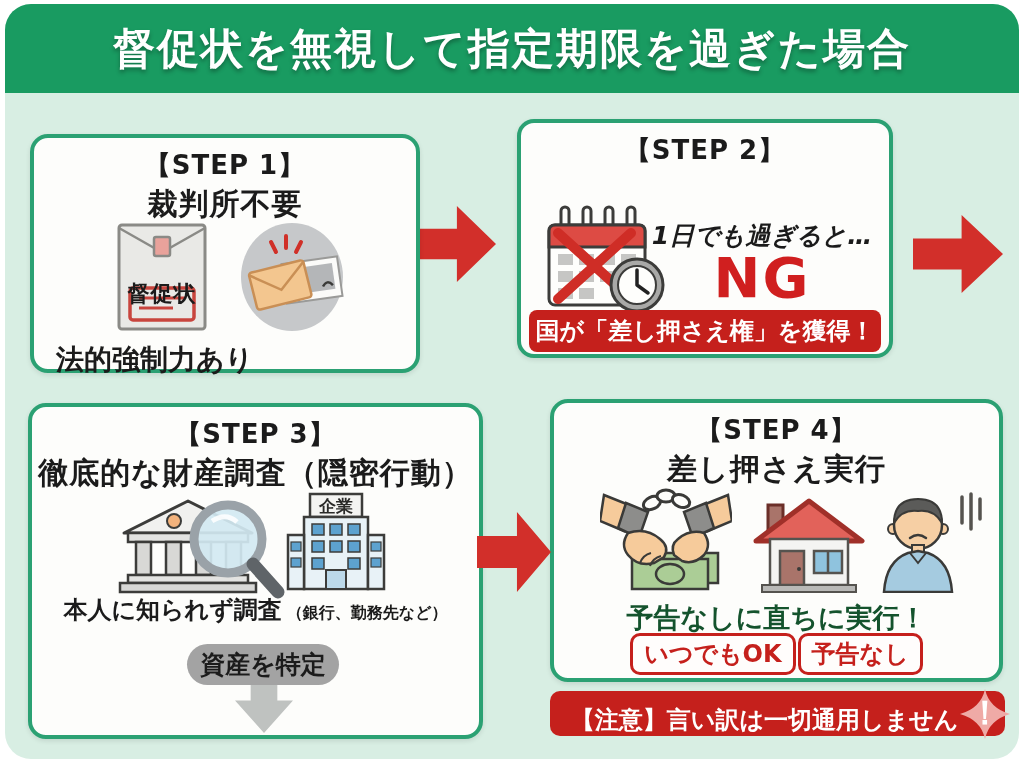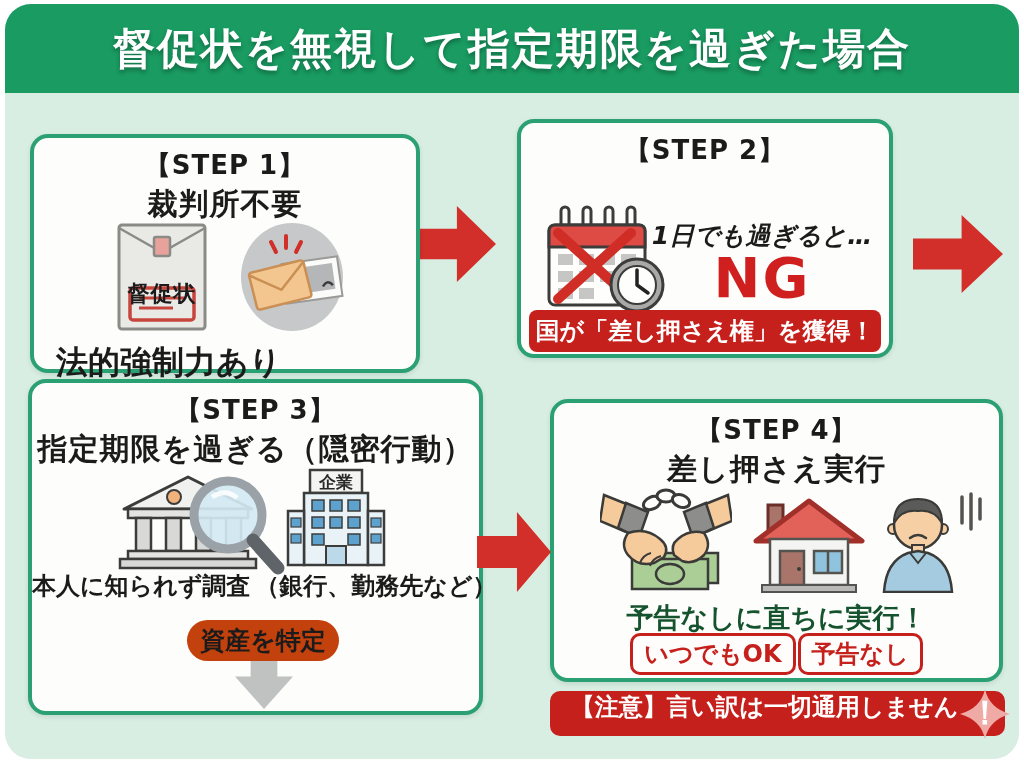--- a/index.html
+++ b/index.html
@@ -9,58 +9,58 @@
   
   #header{position:absolute;left:5px;right:5px;top:4px;height:89px;background:#199b61;
           border-radius:26px 26px 0 0;display:flex;align-items:center;justify-content:center;}
   #header .title{color:#ffffff;font-size:42px;font-weight:bold;letter-spacing:2px;
           text-shadow:0 3px 4px rgba(0,0,0,.3);white-space:nowrap;}
   
   .step-box{position:absolute;background:#fdfdfb;border:4px solid #2ba173;border-radius:18px;
           box-shadow:0 2px 5px rgba(0,0,0,.10);box-sizing:border-box;}
   #box1{left:30px;top:134px;width:390px;height:239px;}
   #box2{left:517px;top:119px;width:376px;height:239px;border-radius:17px;}
-  #box3{left:28px;top:379px;width:455px;height:336px;}
+  #box3{left:28px;top:403px;width:455px;height:336px;}
   #box4{left:550px;top:399px;width:453px;height:283px;}
   .step-label{text-align:center;font-weight:bold;font-size:26px;color:#1b1b1b;margin-top:10px;letter-spacing:1px;}
   .step-title{text-align:center;font-weight:bold;font-size:30px;color:#1b1b1b;margin-top:1px;letter-spacing:1px;}
   
   .flow-arrow{position:absolute;background:#d22f2a;
           clip-path:polygon(0 30%,54% 30%,54% 0,100% 50%,54% 100%,54% 70%,0 70%);}
   #arrow1{left:411px;top:206px;width:85px;height:76px;}
   #arrow2{left:913px;top:215px;width:90px;height:78px;}
   #arrow3{left:477px;top:512px;width:74px;height:80px;z-index:6;}
   
   .abs{position:absolute;}
   
   .env-text{position:absolute;left:0;top:32px;width:100%;text-align:center;
           font-size:22px;font-weight:bold;color:#1b1b1b;letter-spacing:1px;margin-top:25px;}
-  .note-text{position:absolute;font-weight:bold;color:#1b1b1b;font-size:32px;white-space:nowrap;}
+  .note-text{position:absolute;font-weight:bold;color:#1b1b1b;font-size:28px;white-space:nowrap;}
   
   #step2-caption{left:118px;top:96px;width:246px;text-align:center;font-size:25px;font-weight:bold;color:#1b1b1b;white-space:nowrap;font-style:italic;}
   #step2-ng{left:118px;top:122px;width:246px;text-align:center;font-size:56px;font-weight:bold;color:#d01f1f;letter-spacing:2px;}
   #step2-banner{left:8px;right:8px;top:187px;height:42px;background:#c5201c;border-radius:8px;
           display:flex;align-items:center;justify-content:center;color:#ffffff;
           font-size:24px;font-weight:bold;white-space:nowrap;}
   
   #step3-note{left:0;top:187px;width:100%;text-align:center;white-space:nowrap;}
   #step3-note .big{font-size:24px;font-weight:bold;color:#1b1b1b;}
-  #step3-note .small{font-size:24px;font-weight:bold;color:#1b1b1b;}
-  #step3-pill{left:155px;top:237px;width:152px;height:41px;background:#c2410c;border-radius:21px;
+  #step3-note .small{font-size:16px;font-weight:bold;color:#1b1b1b;}
+  #step3-pill{left:155px;top:237px;width:152px;height:41px;background:#a3a3a3;border-radius:21px;
           display:flex;align-items:center;justify-content:center;font-size:25px;font-weight:bold;color:#1b1b1b;z-index:2;white-space:nowrap;}
   #step3-downarrow{left:203px;top:270px;width:58px;height:56px;background:#bfc2c0;z-index:1;
           clip-path:polygon(27% 0,73% 0,73% 42%,100% 42%,50% 100%,0 42%,27% 42%);}
   
   #step4-note{left:0;top:197px;width:100%;text-align:center;font-size:27px;font-weight:bold;color:#14532d;white-space:nowrap;}
   #step4-badges{left:0;top:230px;width:100%;display:flex;justify-content:center;gap:2px;}
   .badge{border:3px solid #c5201c;color:#c5201c;background:#fffdfc;border-radius:10px;
           font-size:24px;font-weight:bold;padding:2px 11px;white-space:nowrap;}
   
   #footer-banner{position:absolute;left:550px;top:691px;width:455px;height:45px;background:#c5201c;
-          border-radius:10px;display:flex;align-items:flex-start;justify-content:center;
+          border-radius:10px;display:flex;align-items:flex-end;justify-content:center;
           color:#ffffff;font-size:24px;font-weight:bold;white-space:nowrap;box-sizing:border-box;padding-right:26px;}
   #sparkle{position:absolute;right:-6px;top:-3px;width:52px;height:52px;}
   #sparkle .mark{position:absolute;left:0;top:3px;width:100%;text-align:center;color:#ffffff;
           font-size:33px;font-weight:bold;}
 </style>
 </head>
 <body>
 
 <div id="canvas">
   <div id="board"></div>
@@ -136,21 +136,21 @@
       </svg>
     </div>
 
     <div class="abs" id="step2-caption">1日でも過ぎると…</div>
     <div class="abs" id="step2-ng">NG</div>
     <div class="abs" id="step2-banner">国が「差し押さえ権」を獲得！</div>
   </div>
 
   <div class="step-box" id="box3">
     <div class="step-label">【STEP 3】</div>
-    <div class="step-title">指定期限を過ぎる（隠密行動）</div>
+    <div class="step-title">徹底的な財産調査（隠密行動）</div>
 
     <div class="abs" style="left:84px;top:86px;width:170px;height:108px;">
       <svg width="170" height="108" viewBox="0 0 170 108">
         <polygon points="8,40 72,8 136,40" fill="#f1f1ef" stroke="#3c3c3a" stroke-width="3" stroke-linejoin="round"></polygon>
         <circle cx="58" cy="28" r="7" fill="#f2b27c" stroke="#3c3c3a" stroke-width="2"></circle>
         <rect x="12" y="40" width="120" height="9" fill="#e3e3e1" stroke="#3c3c3a" stroke-width="2.5"></rect>
         <rect x="20" y="49" width="15" height="33" fill="#d8d8d6" stroke="#3c3c3a" stroke-width="2.5"></rect>
         <rect x="50" y="49" width="15" height="33" fill="#d8d8d6" stroke="#3c3c3a" stroke-width="2.5"></rect>
         <rect x="80" y="49" width="15" height="33" fill="#d8d8d6" stroke="#3c3c3a" stroke-width="2.5"></rect>
         <rect x="110" y="49" width="15" height="33" fill="#d8d8d6" stroke="#3c3c3a" stroke-width="2.5"></rect>

